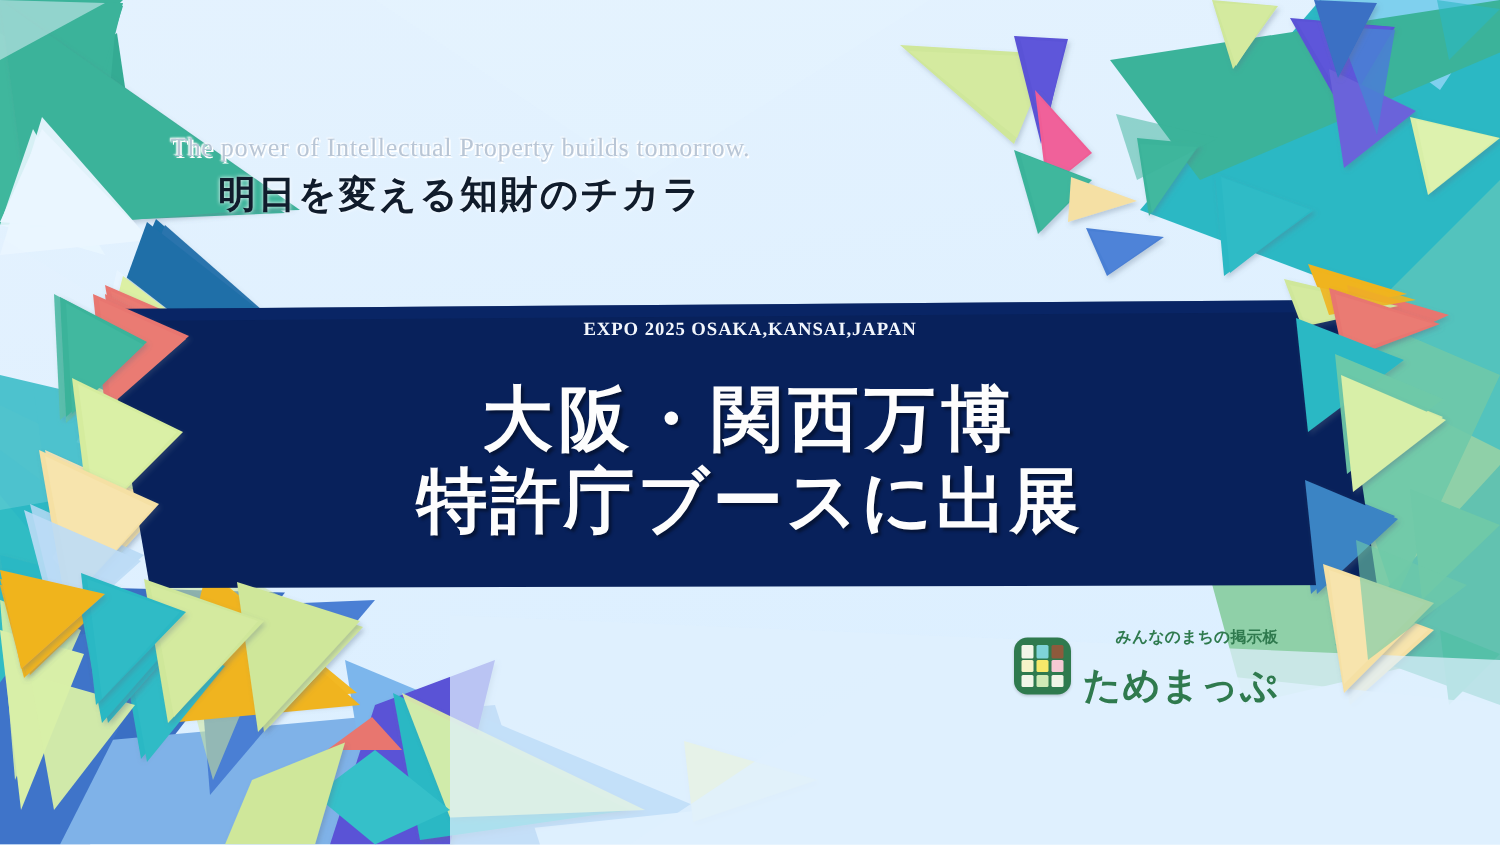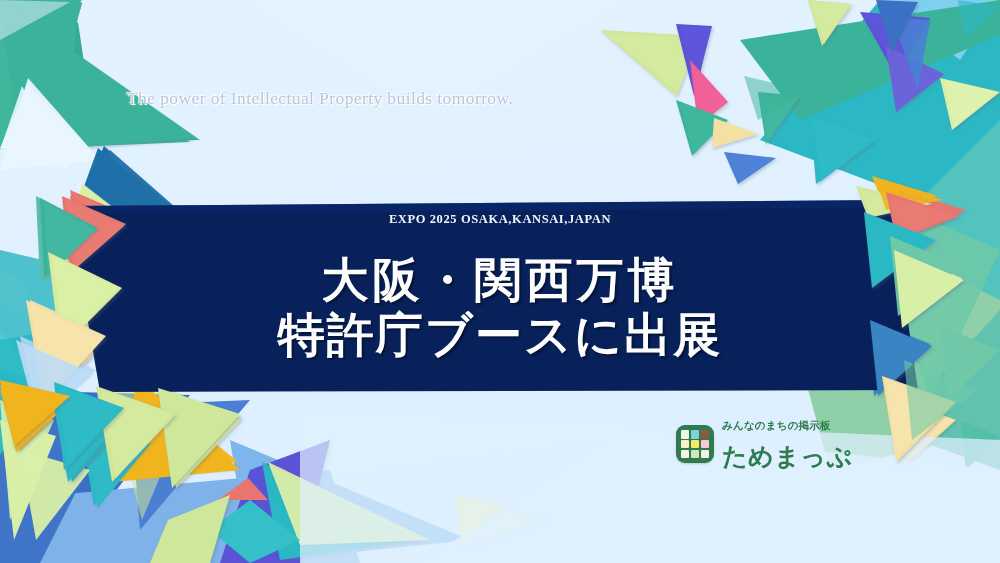--- a/index.html
+++ b/index.html
@@ -9,21 +9,21 @@
     font-family:"Liberation Sans", sans-serif;
   }
   #stage{
     position:relative; width:1000px; height:563px;
     background:#dff0fd; overflow:hidden;
   }
   #deco{ position:absolute; inset:0; width:1000px; height:563px; }
 
   
   .headline{
-    position:absolute; left:127px; top:88px; z-index:20;
+    position:absolute; left:114px; top:88px; z-index:20;
     text-align:center; pointer-events:none;
   }
   .tagline-en{
     font-family:"Liberation Serif", serif;
     font-size:17.5px; letter-spacing:.4px;
     color:#b9c6d6;
     text-shadow:0 0 2px #ffffff, 1px 1px 0 #ffffff, -1px -1px 1px #fff;
     white-space:nowrap;
   }
   .tagline-ja{
@@ -70,21 +70,21 @@
     display:grid;
     grid-template-columns:1fr 1fr 1fr;
     grid-template-rows:1fr 1fr 1fr;
     gap:1.5px;
   }
   .logo-mark .t{ border-radius:1px; }
   .logo-text{ display:flex; flex-direction:column; line-height:1; }
   .logo-sub{
     font-family:"DejaVu Sans", sans-serif;
     font-size:10.5px; font-weight:700; color:#2f7a4e;
-    letter-spacing:.2px; white-space:nowrap;
+    letter-spacing:.2px; white-space:nowrap;text-align:right;
   }
   .logo-name{
     font-family:"DejaVu Sans", sans-serif;
     font-size:25px; font-weight:700; color:#2f7a4e;
     letter-spacing:.5px; margin-top:13px; white-space:nowrap;
   }
 </style>
 </head>
 <body>
 
@@ -315,20 +315,21 @@
       <polygon points="96,386 176,414 112,482" fill="#cfe79a" filter="url(#sh)"></polygon>
       <polygon points="100,390 172,414 116,478" fill="#d4ea9f"></polygon>
       <polygon points="54,382 124,408 64,470" fill="#2bb8c4" filter="url(#sh)"></polygon>
       <polygon points="58,386 120,408 68,466" fill="#2fbbc6"></polygon>
       <polygon points="0,380 70,396 14,446" fill="#f0b41f" filter="url(#sh)"></polygon>
     </g>
   </svg>
 
   <div class="headline">
     <div class="tagline-en">The power of Intellectual Property builds tomorrow.</div>
+    <div class="tagline-ja">明日を変える知財のチカラ</div>
   </div>
 
   <div class="banner-text">
     <div class="expo-line">EXPO 2025 OSAKA,KANSAI,JAPAN</div>
     <div class="main-title">
       <div class="l1">大阪・関西万博</div>
       <div class="l2">特許庁ブースに出展</div>
     </div>
   </div>
 

